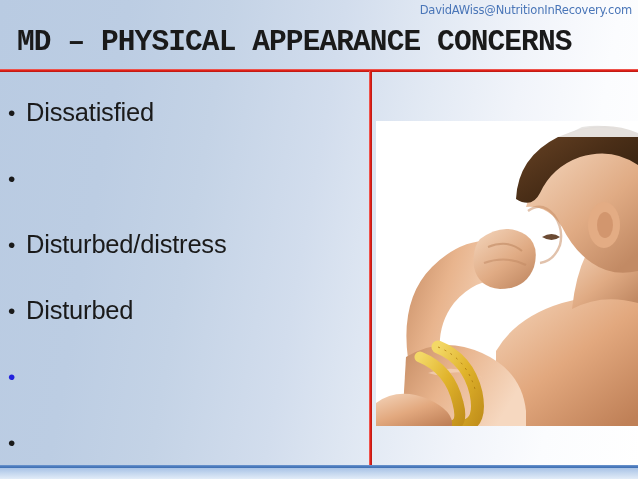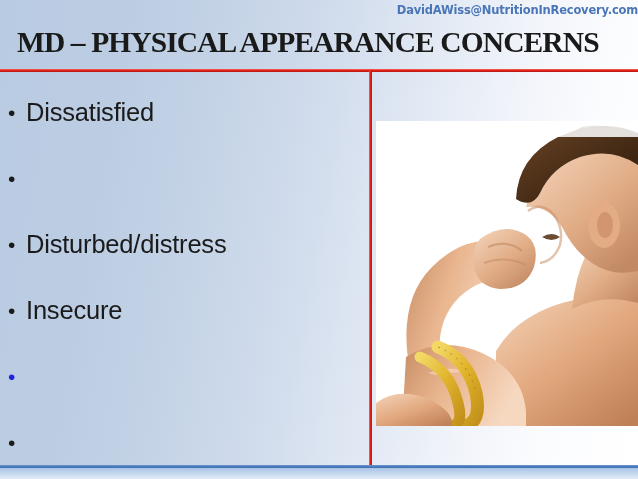--- a/index.html
+++ b/index.html
@@ -33,39 +33,39 @@
     position: absolute;
     top: 0;
     left: 0;
     width: 638px;
     height: 18px;
     text-align: right;
     z-index: 6;
   }
   .email-text {
     display: inline-block;
-    padding-right: 0;
+    padding-right: 6px;
     font-family: "DejaVu Sans", sans-serif;
     font-size: 11.5px;
-    font-weight: bold;
+    font-weight: normal;
     letter-spacing: -0.2px;
     color: #4a76b8;
     line-height: 17px;
     white-space: nowrap;
   }
 
   
   .title {
     position: absolute;
     left: 17px;
     top: 21px;
     width: 610px;
     height: 44px;
     color: #1a1a1a;
-    font-family: Liberation Serif, serif;
+    font-family: Liberation Mono, monospace;
     font-size: 29.5px;
     font-weight: bold;
     letter-spacing: -0.9px;
     line-height: 42px;
     white-space: nowrap;
     z-index: 5;
   }
 
   
   .rule-h {
@@ -188,21 +188,21 @@
       <span class="bullet-dot">•</span>
     </div>
 
     <div class="bullet-row r2">
       <span class="bullet-dot">•</span>
       <span class="bullet-label">Disturbed/distress</span>
     </div>
 
     <div class="bullet-row r3">
       <span class="bullet-dot">•</span>
-      <span class="bullet-label">Insecure</span>
+      <span class="bullet-label">Disturbed</span>
     </div>
 
     <div class="bullet-row r4">
       <span class="bullet-dot accent">•</span>
     </div>
 
     <div class="bullet-row r5">
       <span class="bullet-dot">•</span>
     </div>
 

